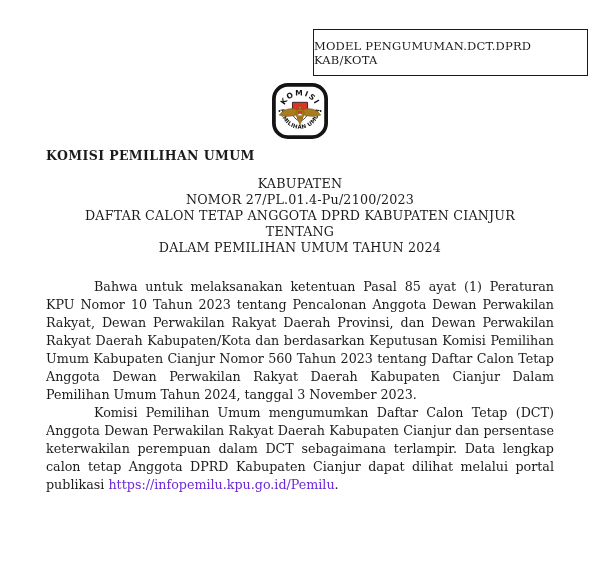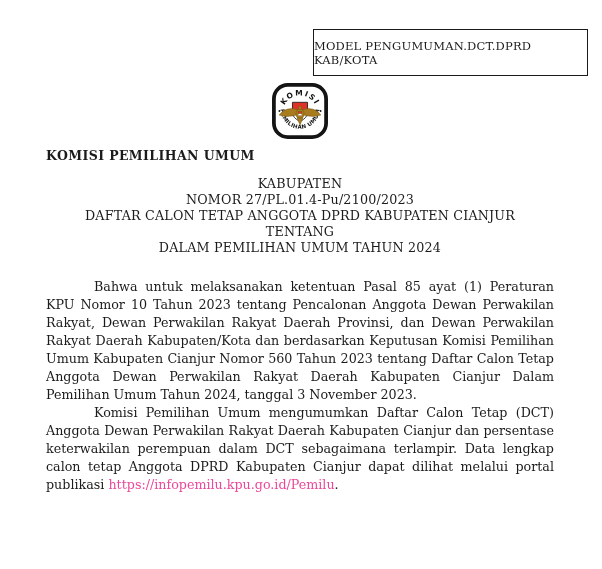--- a/index.html
+++ b/index.html
@@ -60,21 +60,21 @@
     margin-top: 22px;
     text-align: justify;
     font-size: 12.7px;
     line-height: 18px;
   }
   .body-text p {
     margin: 0;
     text-indent: 48px;
   }
   .portal-link {
-    color: #ec4899;
+    color: #6d28d9;
     text-decoration: none;
     cursor: pointer;
   }
 </style>
 </head>
 <body>
 
 <div class="model-box">
   <span>MODEL PENGUMUMAN.DCT.DPRD KAB/KOTA</span>
 </div>

